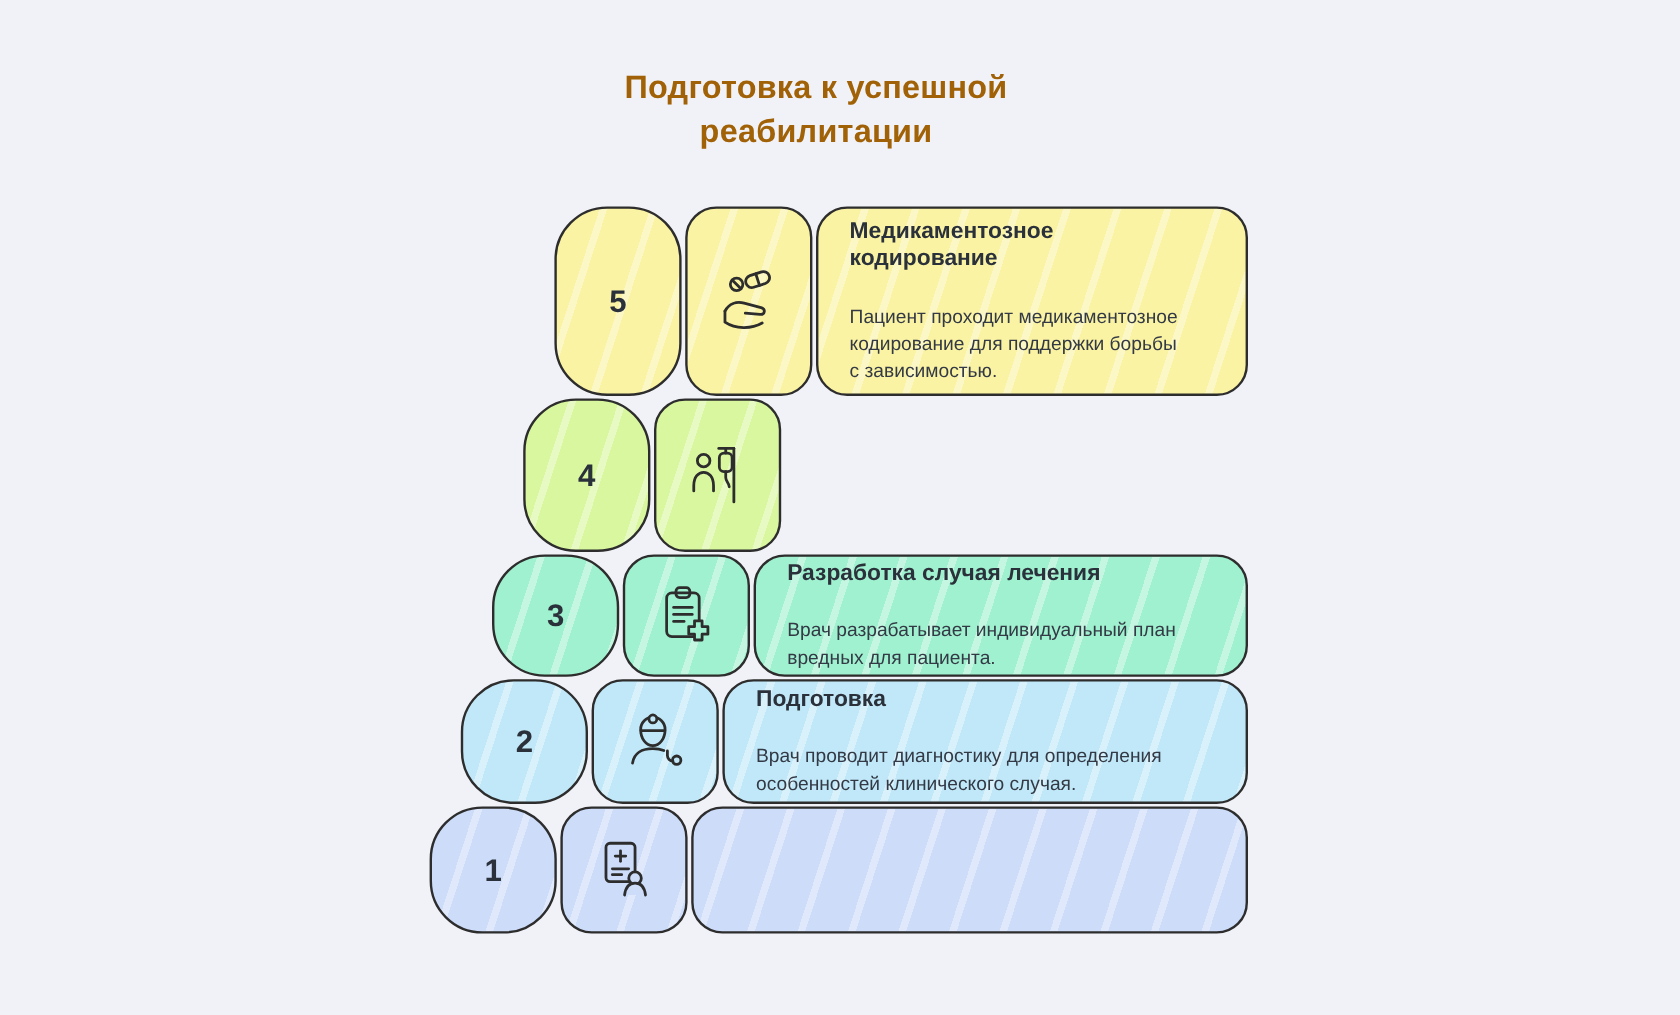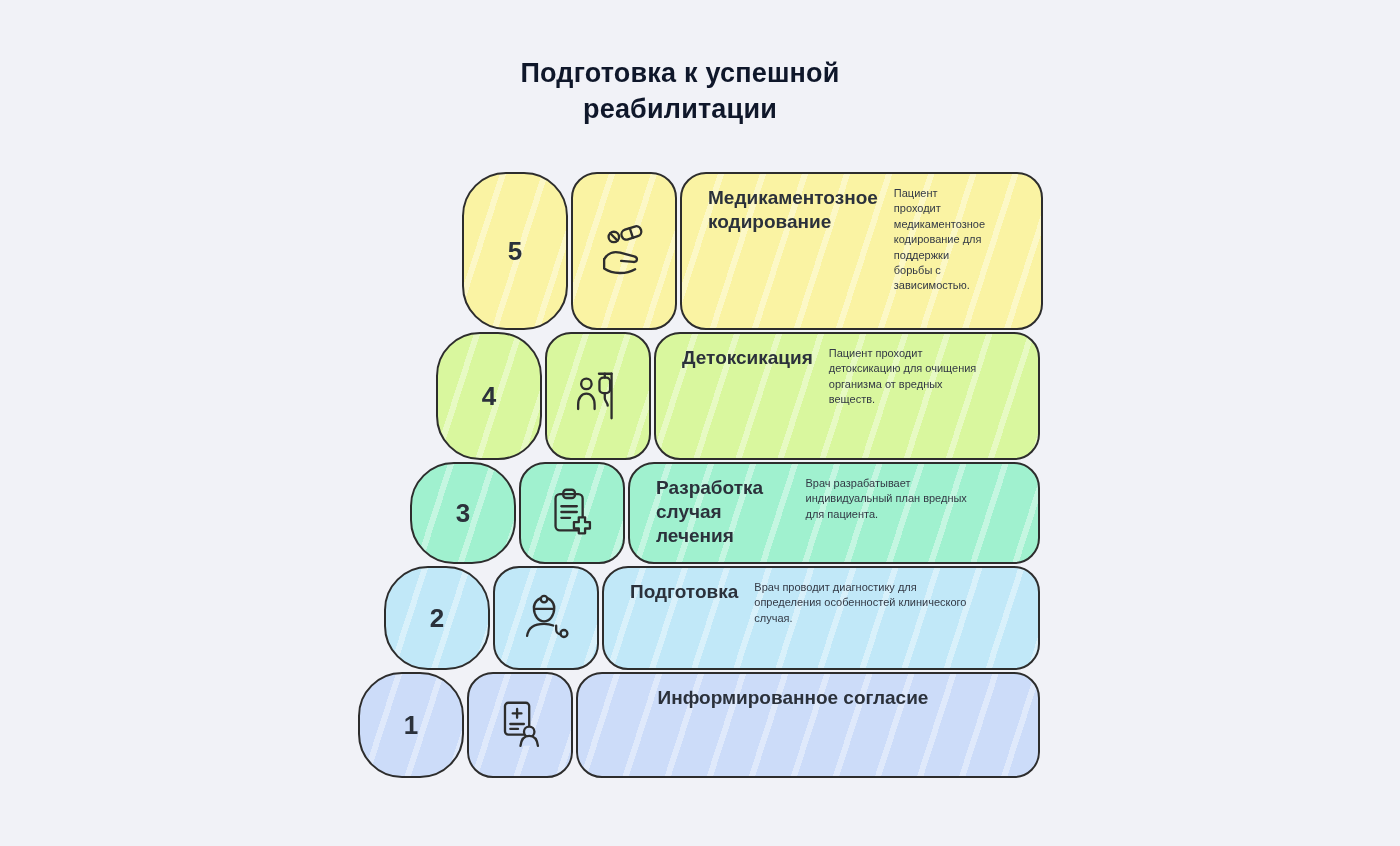--- a/index.html
+++ b/index.html
@@ -6,21 +6,21 @@
   body{
     width:1400px;height:846px;
     background:#f1f2f7;
     font-family:"Liberation Sans",sans-serif;
     position:relative;overflow:hidden;
   }
   .canvas{position:absolute;inset:0;}
   .title{
     position:absolute;left:500px;top:56px;width:360px;
     text-align:center;font-size:27px;line-height:1.33;font-weight:bold;
-    color:#0f172a;margin:0;letter-spacing:.2px;
+    color:#a16207;margin:0;letter-spacing:.2px;
   }
   .row{position:absolute;display:flex;gap:3px;}
   .piece{
     box-sizing:border-box;
     border:2.5px solid #2d2d2d;
     background-color:var(--tile);
     background-image:repeating-linear-gradient(108deg,
       rgba(255,255,255,0) 0 34px,
       rgba(255,255,255,.38) 34px 40px);
   }
@@ -29,25 +29,25 @@
     display:flex;align-items:center;justify-content:center;
     font-size:26px;font-weight:bold;color:#2b313b;
   }
   .icon-tile{
     width:106px;flex:0 0 106px;border-radius:26px;
     display:flex;align-items:center;justify-content:center;
   }
   .icon-tile svg{width:62px;height:62px;display:block;}
   .content{
     flex:1;border-radius:26px;
-    display:flex;flex-direction:row;justify-content:center;gap:16px;
+    display:flex;flex-direction:column;justify-content:center;gap:26px;
     padding:12px 56px 12px 26px;
   }
   .step-title{font-size:19px;font-weight:bold;color:#2b313b;line-height:1.25;}
-  .step-desc{font-size:11px;color:#333945;line-height:1.4;}
+  .step-desc{font-size:16px;color:#333945;line-height:1.4;}
   .r0{left:462px;top:172px;width:578px;height:158px;}
   .r1{left:436px;top:332px;width:604px;height:128px;}
   .r2{left:410px;top:462px;width:630px;height:102px;}
   .r3{left:384px;top:566px;width:656px;height:104px;}
   .r4{left:358px;top:672px;width:682px;height:106px;}
 </style>
 </head>
 <body style="background: rgb(241, 242, 247);">
 
 <div class="canvas">
@@ -87,24 +87,20 @@
         <g fill="none" stroke="#2d2d2d" stroke-width="2.4" stroke-linecap="round" stroke-linejoin="round">
           <circle cx="20" cy="19.5" r="5.4"></circle>
           <path d="M11.5 45.5 v-4.5 c0 -7.5 4 -11.5 8.5 -11.5 s8.5 4 8.5 11.5 v4.5"></path>
           <line x1="46" y1="9" x2="46" y2="55"></line>
           <line x1="33" y1="9" x2="46" y2="9"></line>
           <line x1="39" y1="9" x2="39" y2="13"></line>
           <rect x="33.5" y="13" width="11" height="16" rx="4"></rect>
           <path d="M39 29 v5 c0 3.5 3 4.5 3 8"></path>
         </g>
       </svg>
-    </div>
-    <div class="piece content">
-      <div class="step-title">Детоксикация</div>
-      <div class="step-desc">Пациент проходит детоксикацию для очищения организма от вредных веществ.</div>
     </div>
   </div>
 
   <div class="row r2" style="--tile: #a0f1cf;">
     <div class="piece capsule">
       <span>3</span>
     </div>
     <div class="piece icon-tile">
       <svg viewBox="0 0 64 64" aria-hidden="true">
         <g fill="none" stroke="#2d2d2d" stroke-width="2.4" stroke-linecap="round" stroke-linejoin="round">
@@ -156,17 +152,16 @@
           <line x1="29" y1="15.5" x2="29" y2="24.5"></line>
           <line x1="24.5" y1="20" x2="33.5" y2="20"></line>
           <line x1="22" y1="31" x2="36" y2="31"></line>
           <line x1="22" y1="36" x2="30" y2="36"></line>
           <circle cx="41.5" cy="39" r="5.4" fill="var(--tile)"></circle>
           <path d="M32.5 53.5 c0.9 -7.6 4.7 -10.3 9 -10.3 s8.1 2.7 9 10.3" fill="var(--tile)"></path>
         </g>
       </svg>
     </div>
     <div class="piece content">
-      <div class="step-title">Информированное согласие</div>
     </div>
   </div>
 
 </div>
 
 </body></html>

